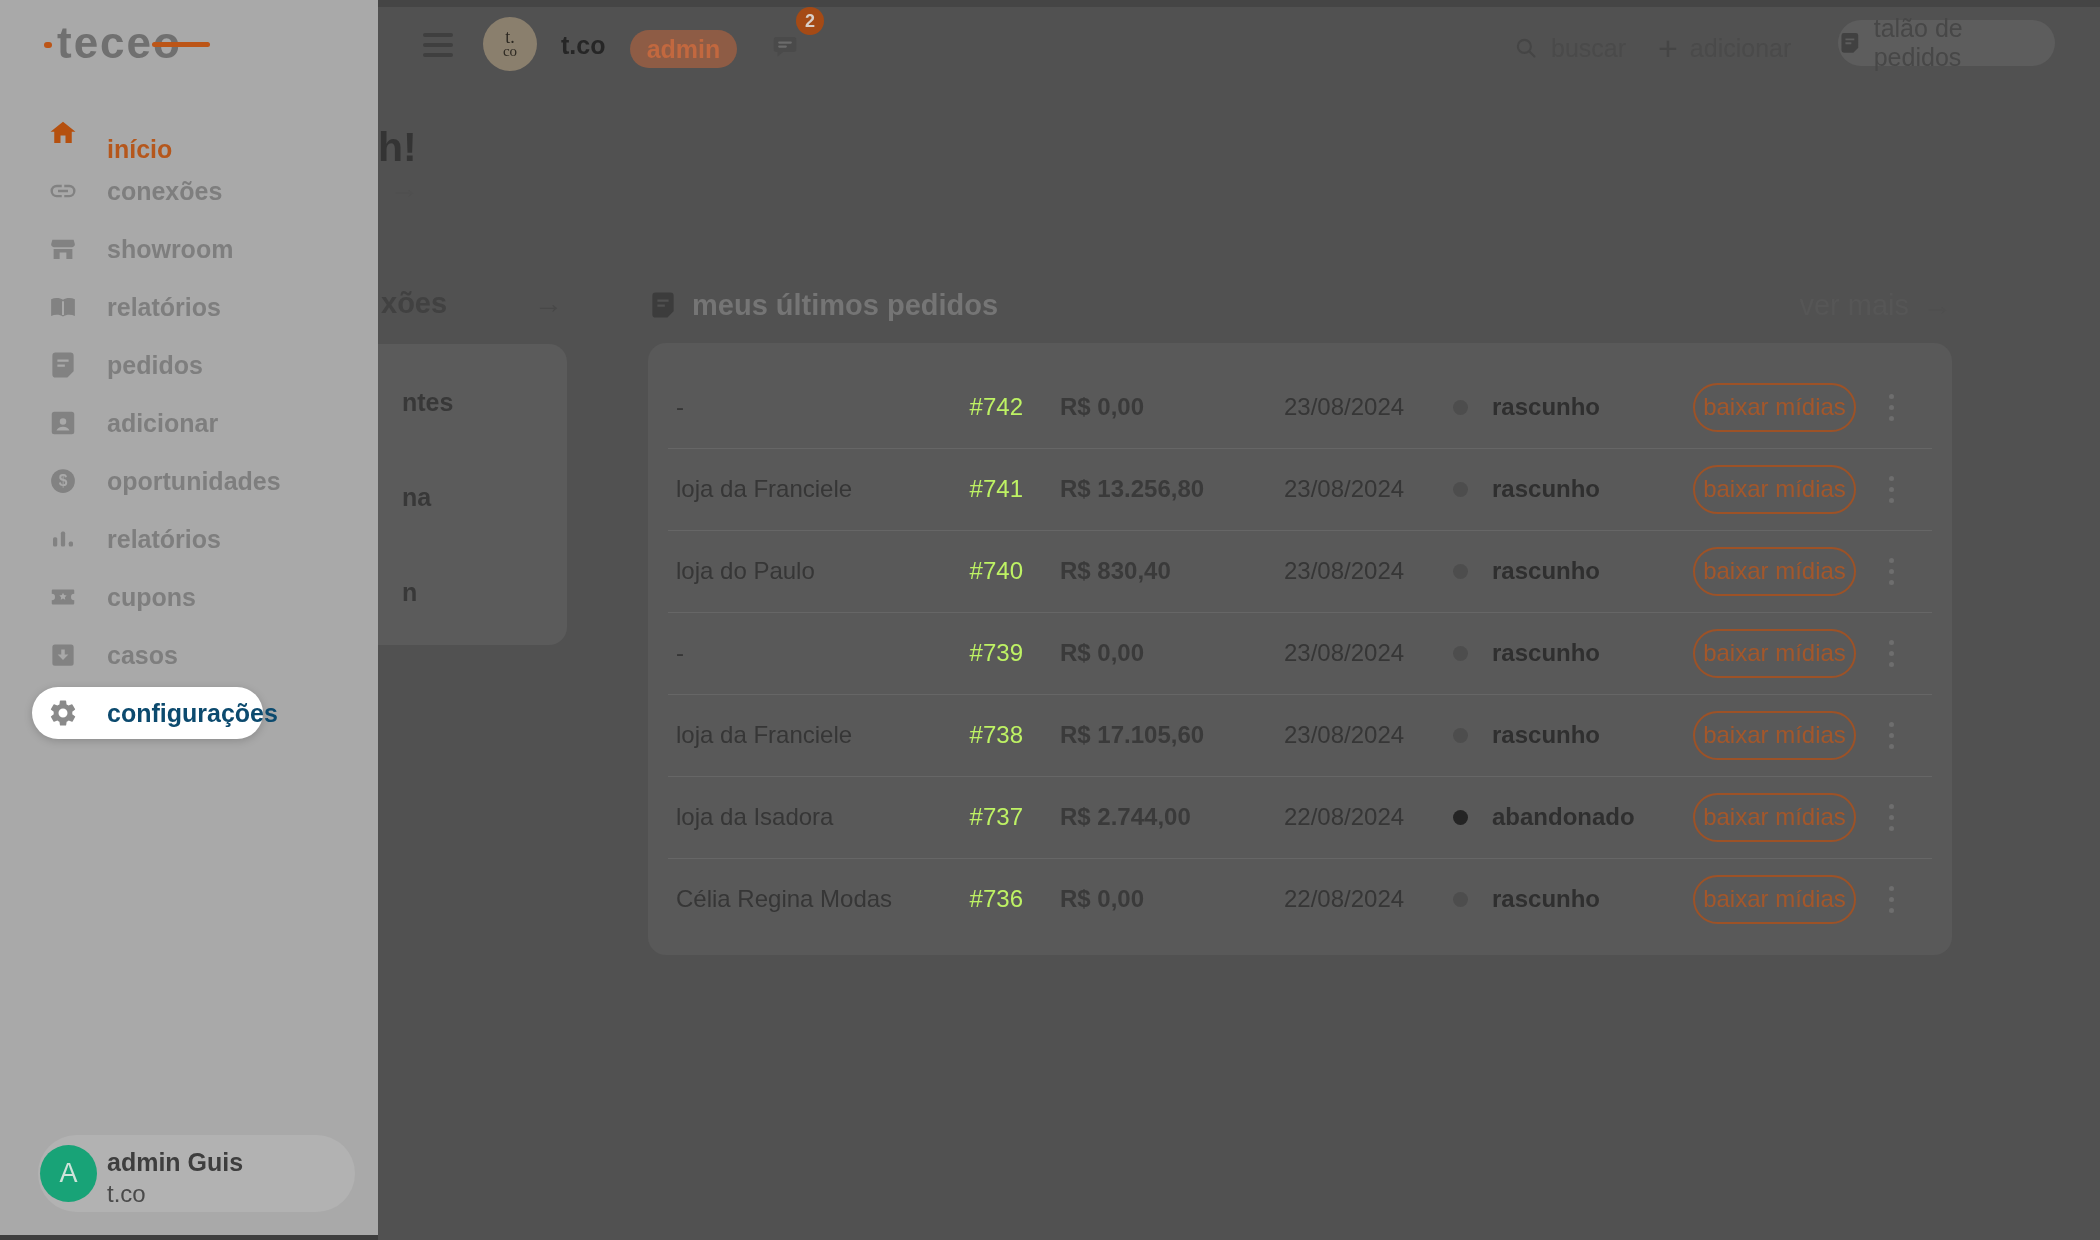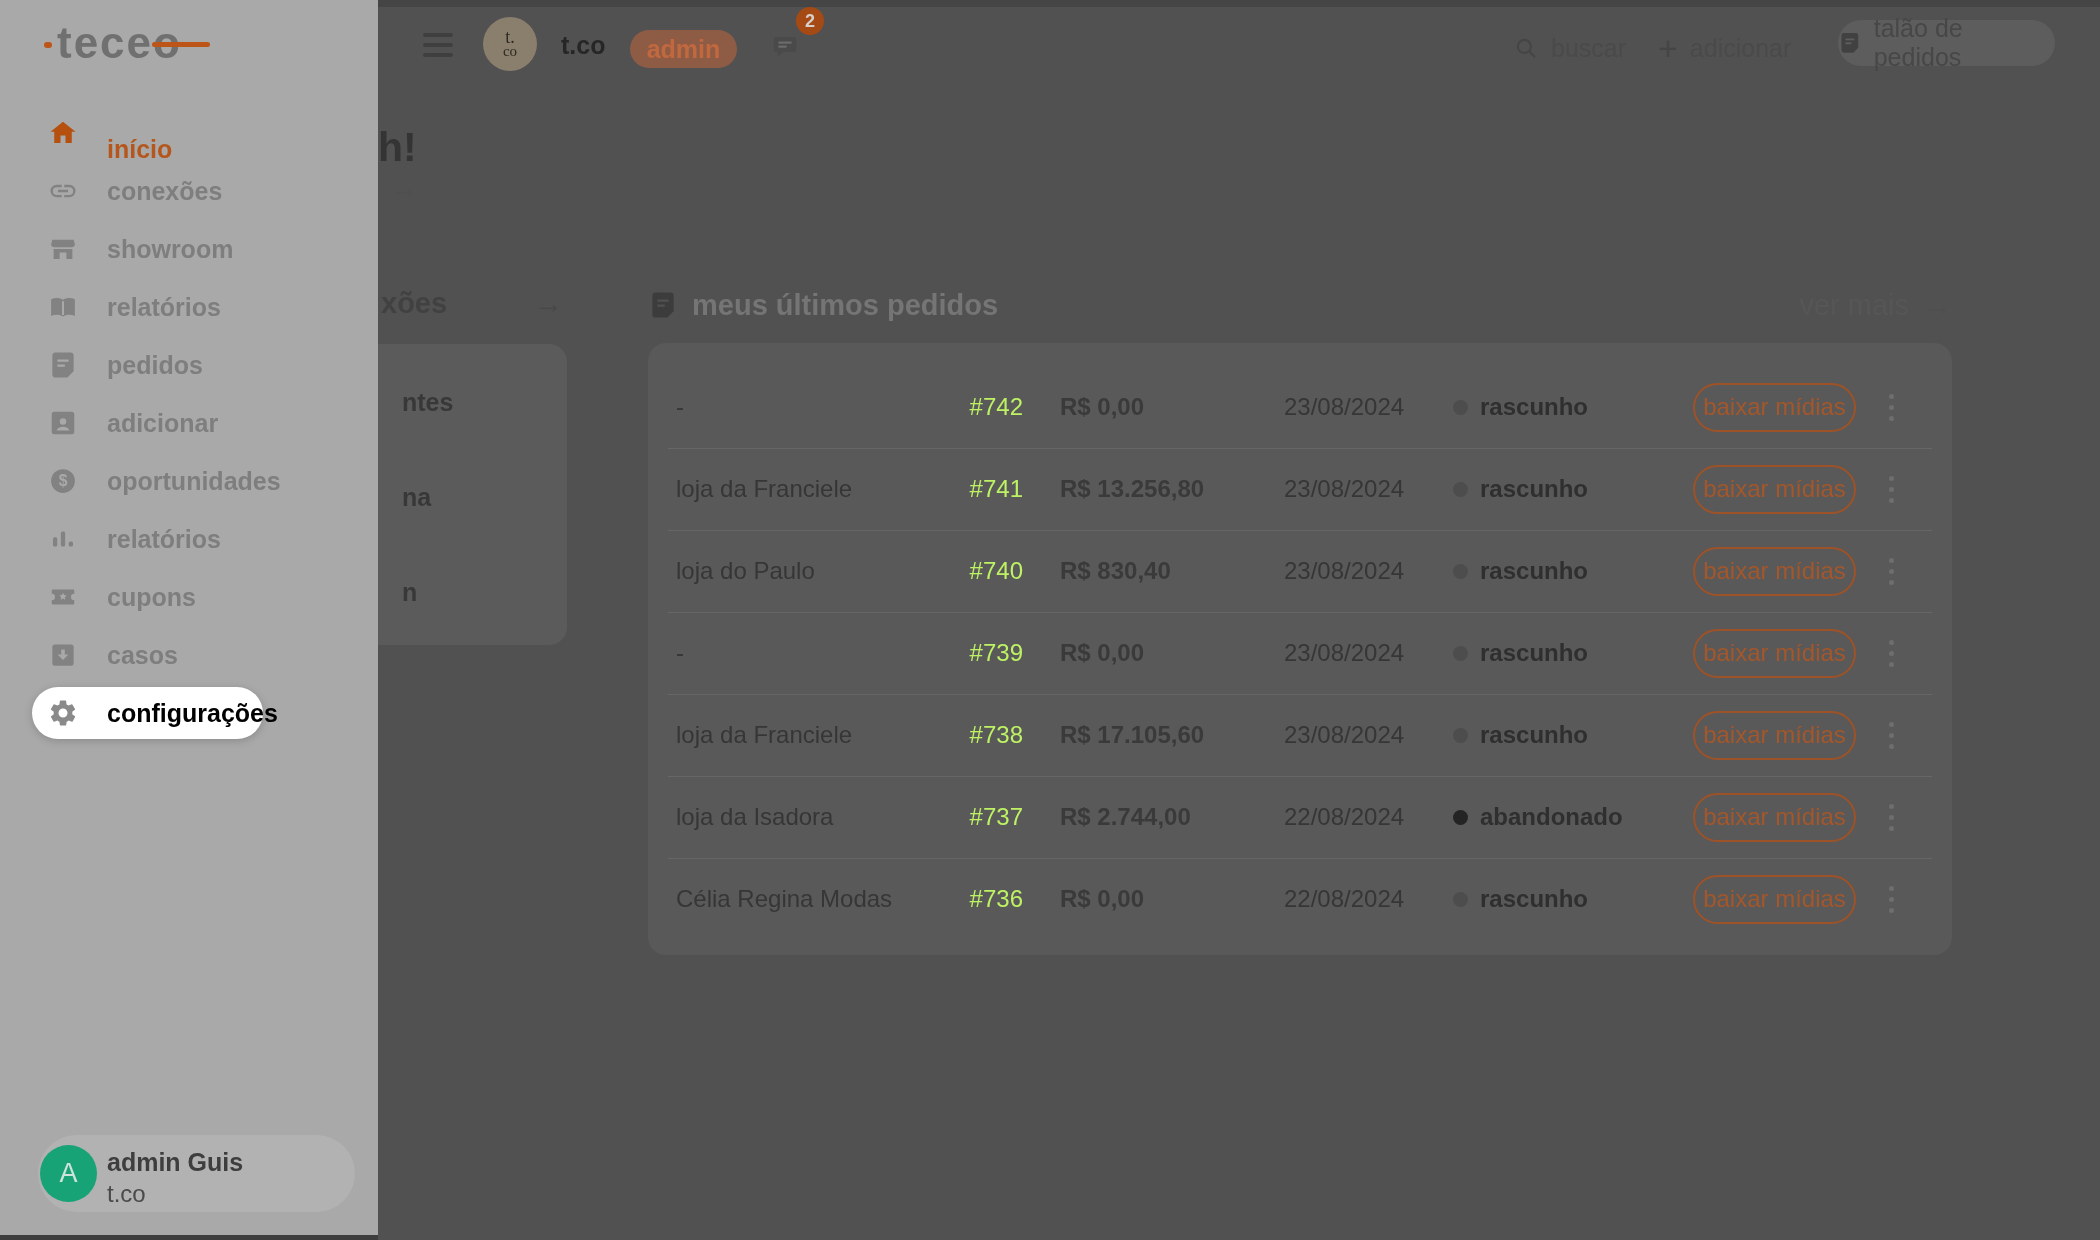--- a/index.html
+++ b/index.html
@@ -60,21 +60,21 @@
     background:#595959; padding-top:23px; }
   .order-row { display:flex; align-items:center; height:82px; padding:0 54px 0 28px; position:relative; }
   .order-row + .order-row::before { content:''; position:absolute; top:0; left:20px; right:20px; height:1px; background:#666; }
   .c-store { width:285px; font-size:24px; color:#363636; }
   .c-num   { width:99px; padding-right:37px; text-align:right; font-size:24px; font-weight:500; color:#bef264; }
   .c-val   { width:224px; font-size:24px; font-weight:700; color:#3a3a3a; }
   .c-date  { width:169px; font-size:24px; color:#363636; }
   .c-status{ width:240px; display:flex; align-items:center; }
   .c-status .dot { width:15px; height:15px; border-radius:50%; background:#4d4d4d; flex:none; }
   .c-status .dot.abandonado { background:#242424; }
-  .c-status b { margin-left:12px; font-size:24px; font-weight:600; color:#2f2f2f; }
+  .c-status b { margin-left:24px; font-size:24px; font-weight:600; color:#2f2f2f; }
   .dl-btn { width:163px; height:49px; border-radius:25px; border:2px solid #9d5227; background:transparent;
     color:#a3572b; font-size:24px; font-weight:500; font-family:inherit; cursor:pointer; flex:none; }
   .kebab { margin-left:28px; width:14px; display:flex; flex-direction:column; align-items:center; gap:6px; cursor:pointer; }
   .kebab i { width:5px; height:5px; border-radius:50%; background:#6e6e6e; }
 
   
   .sidebar { position:absolute; left:0; top:0; width:378px; height:1235px; background:#a9a9a9; z-index:10; --ibg:#a9a9a9; }
   .logo-wrap { position:absolute; left:44px; top:18px; height:56px; cursor:pointer; }
   .logo-text { position:absolute; left:13px; top:0; font-size:44px; font-weight:700; letter-spacing:2px; color:#707070; }
   .logo-dot  { position:absolute; left:0; top:24px; width:8px; height:6px; border-radius:3px; background:#bc5517; }
@@ -84,21 +84,21 @@
   .side-item { display:flex; align-items:center; height:58px; padding-left:48px; position:relative; cursor:pointer; }
   .s-icon { width:30px; height:30px; margin-right:29px; display:flex; color:#828282; }
   .s-icon svg { width:30px; height:30px; }
   .s-label { font-size:25px; font-weight:600; color:#7e7e7e; }
   .side-item.active .s-icon { color:#b5500f; }
   .side-item.active .s-label { color:#b5571c; font-weight:700;margin-top:32px; }
   .side-item.spotlight::before { content:''; position:absolute; left:32px; top:3px; width:231px; height:52px;
     border-radius:26px; background:#ffffff; box-shadow:0 2px 8px rgba(0,0,0,.18); }
   .side-item.spotlight { --ibg:#ffffff; }
   .side-item.spotlight .s-icon { color:#8a8a8a; position:relative; }
-  .side-item.spotlight .s-label { color:#000000; position:relative; }
+  .side-item.spotlight .s-label { color:#0c4a6e; position:relative; }
 
   .user-pill { position:absolute; left:38px; top:1135px; width:317px; height:77px; border-radius:39px;
     background:#b2b2b2; cursor:pointer; }
   .user-avatar { position:absolute; left:2px; top:10px; width:57px; height:57px; border-radius:50%;
     background:#18a377; color:#cfe3da; font-size:27px; font-weight:500;
     display:flex; align-items:center; justify-content:center; }
   .user-name { position:absolute; left:69px; top:13px; font-size:25px; font-weight:700; color:#3e3e3e; }
   .user-org  { position:absolute; left:69px; top:45px; font-size:24px; font-weight:500; color:#4a4a4a; }
   .bottom-strip { position:absolute; left:0; top:1235px; width:378px; height:5px; background:#3e3e3e; z-index:11; }
 

